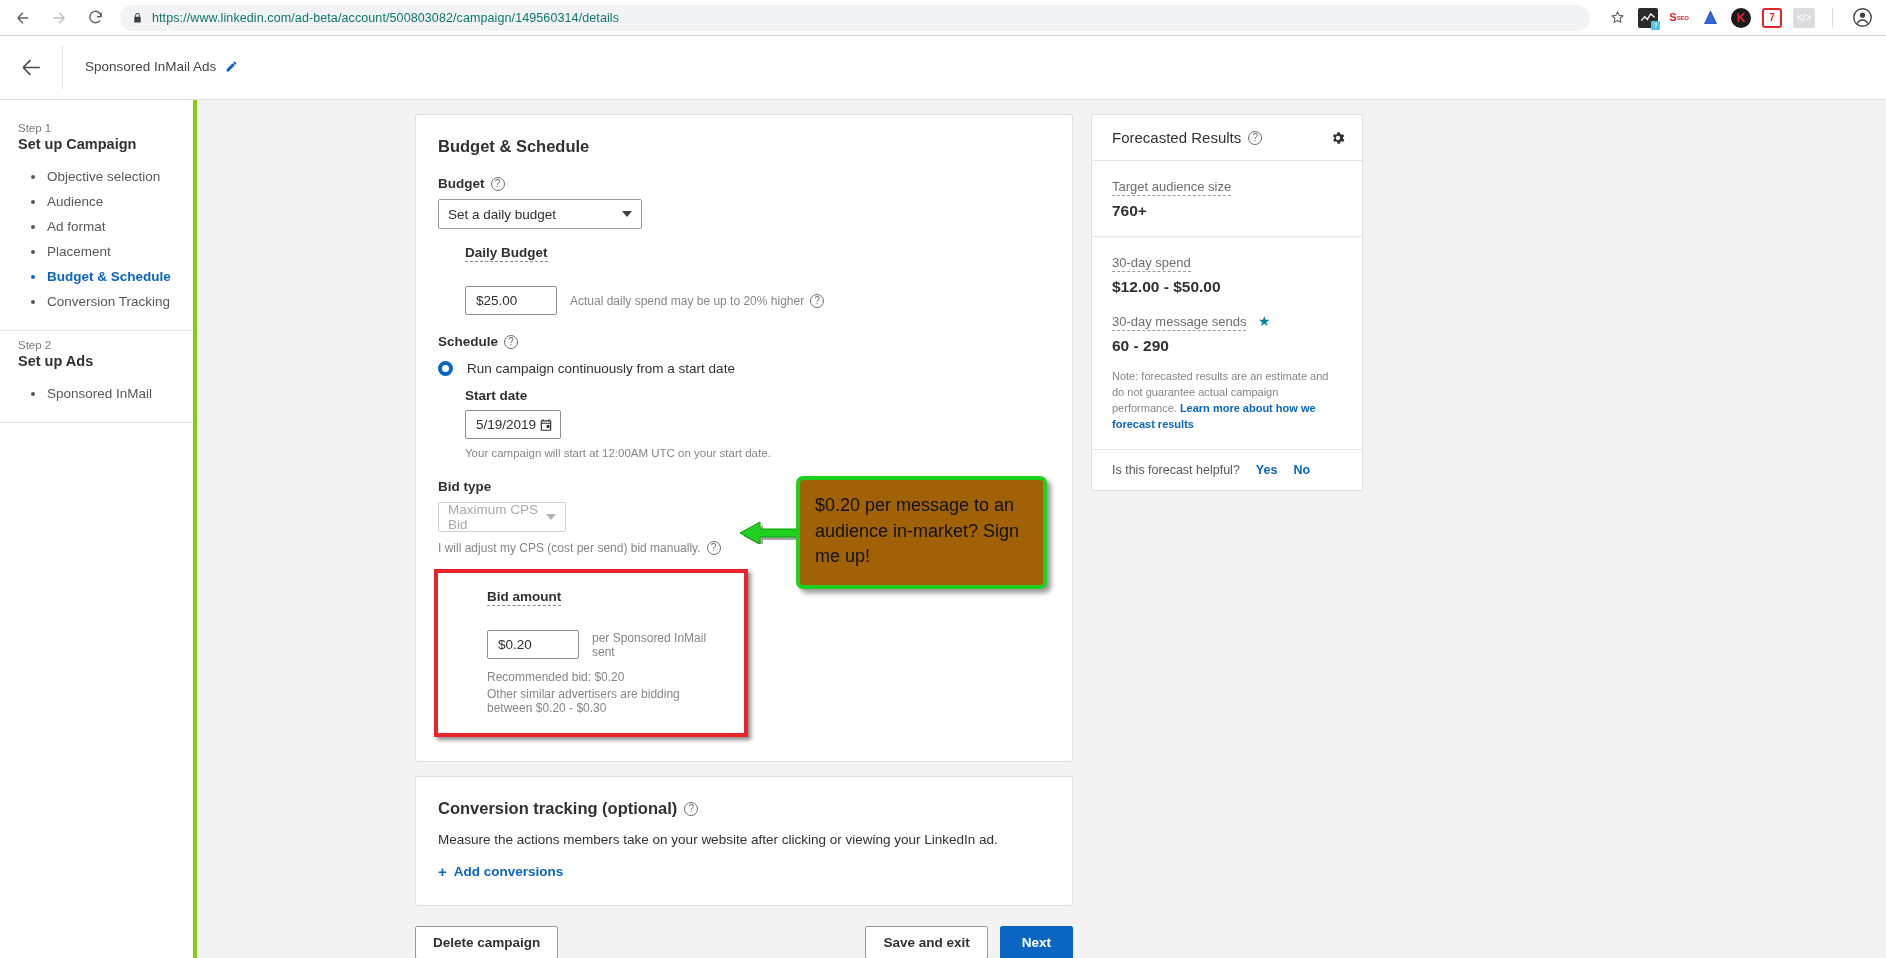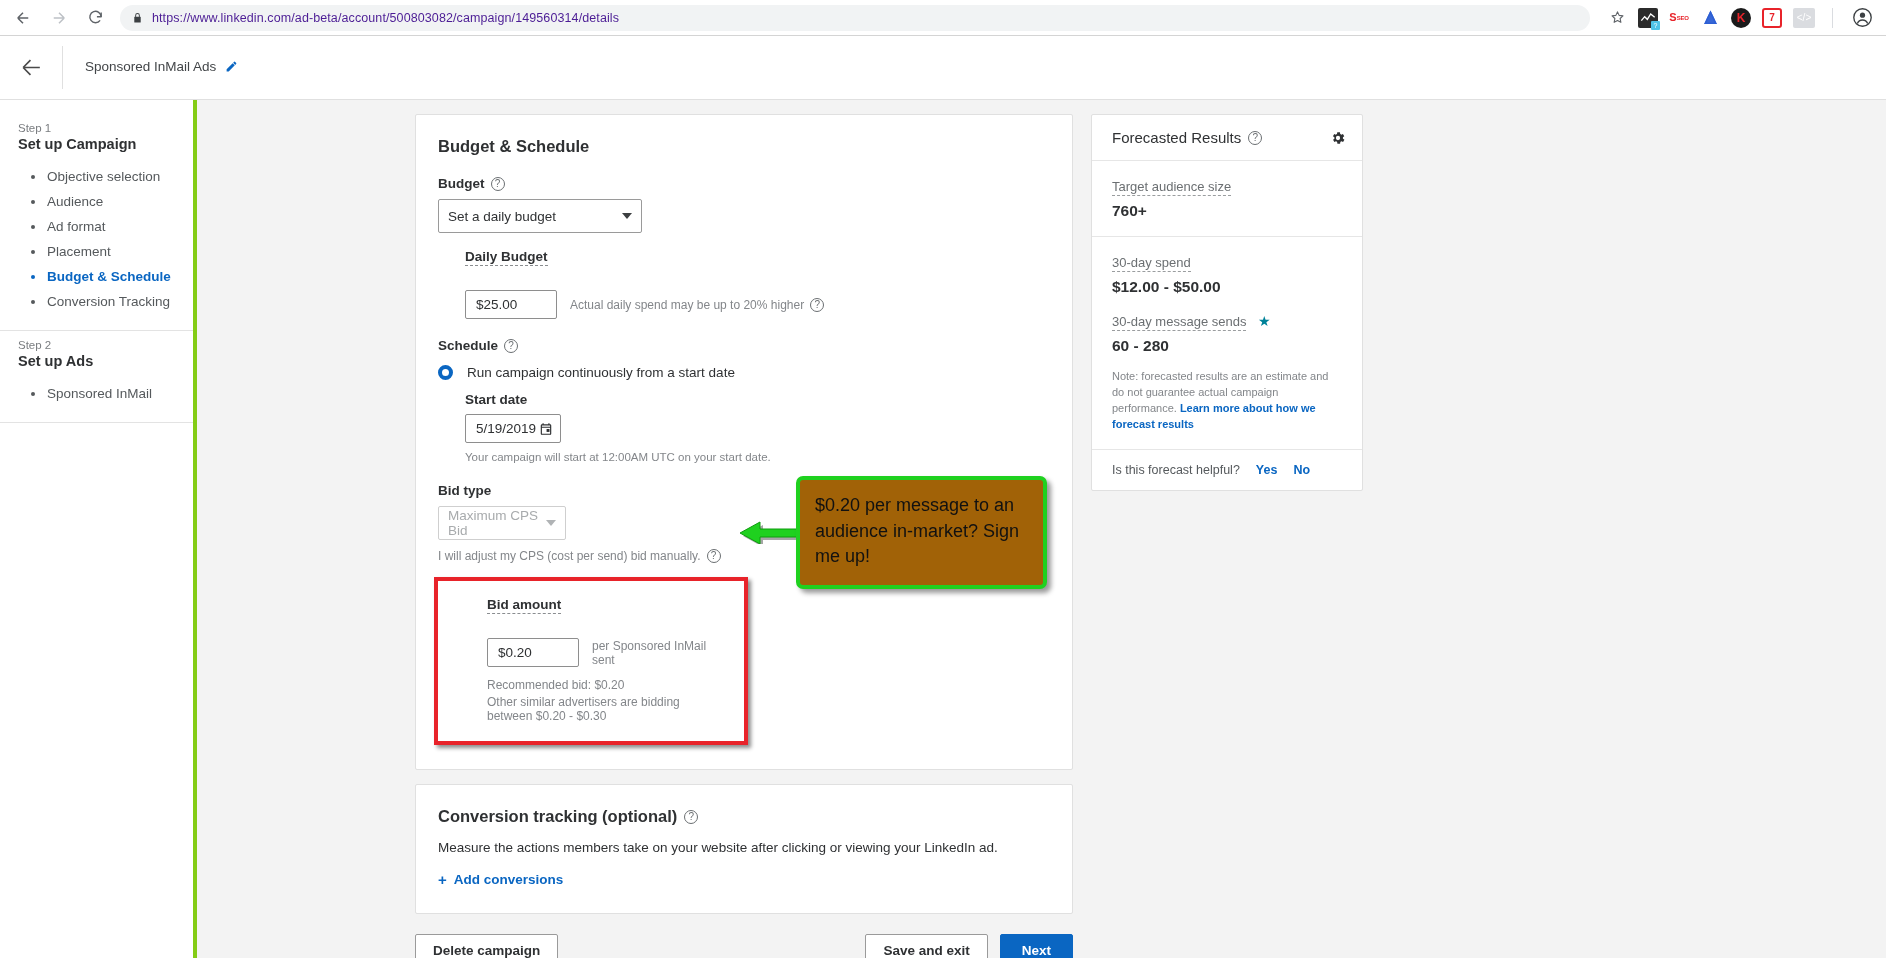--- a/index.html
+++ b/index.html
@@ -33,21 +33,21 @@
     flex: 1;
     height: 26px;
     background: #f1f3f4;
     border-radius: 13px;
     display: flex; align-items: center;
     padding: 0 12px;
     margin-right: 6px;
   }
   .lock-icon { margin-right: 9px; display: flex; color: #3c4043; }
   .url-text {
-    font-size: 12.5px; color: #4c1d95;
+    font-size: 12.5px; color: #0f766e;
     white-space: nowrap; overflow: hidden;
     letter-spacing: 0.1px;
     text-align: right;
   }
 
   .star-btn { width: 26px; height: 26px; display:flex; align-items:center; justify-content:center; color:#5f6368; margin: 0 8px; }
 
   .ext-icons { display: flex; align-items: center; gap: 11px; }
   .ext { width: 20px; height: 20px; display: flex; align-items: center; justify-content: center; position: relative; }
   .ext-chart { background: #2b2b2b; border-radius: 2px; }
@@ -137,21 +137,21 @@
     font-size: 10px; line-height: 11.5px; text-align: center;
     font-weight: normal; flex: 0 0 14px;
     cursor: pointer;
   }
 
   .select-box {
     margin-top: 8px;
     width: 204px; height: 30px;
     border: 1px solid #9a9a9a; border-radius: 2px;
     display: flex; align-items: center; justify-content: space-between;
-    padding: 16px 9px;
+    padding: 8px 9px;
     font-size: 13.5px; color: #2f3133;
     background: #fff; cursor: pointer;
   }
   .select-box.disabled { border-color: #cfcfcf; color: #a8abad; }
   .caret {
     width: 0; height: 0;
     border-left: 5.5px solid transparent;
     border-right: 5.5px solid transparent;
     border-top: 6px solid #3c3f41;
   }
@@ -552,21 +552,21 @@
       </div>
 
 
       <div class="fc-section">
         <span class="fc-dotted">30-day spend</span>
         <div class="fc-value">$12.00 - $50.00</div>
 
         <div style="margin-top:16px;">
           <span class="fc-dotted">30-day message sends</span>
           <span class="star">★</span>
-          <div class="fc-value">60 - 280</div>
+          <div class="fc-value">60 - 290</div>
         </div>
 
         <div class="fc-note">
           <span>Note: forecasted results are an estimate and do not guarantee actual campaign performance. </span><a href="#">Learn more about how we forecast results</a>
         </div>
       </div>
 
       <div class="fc-feedback">
         <span>Is this forecast helpful?</span>
         <span class="yn">Yes</span>

